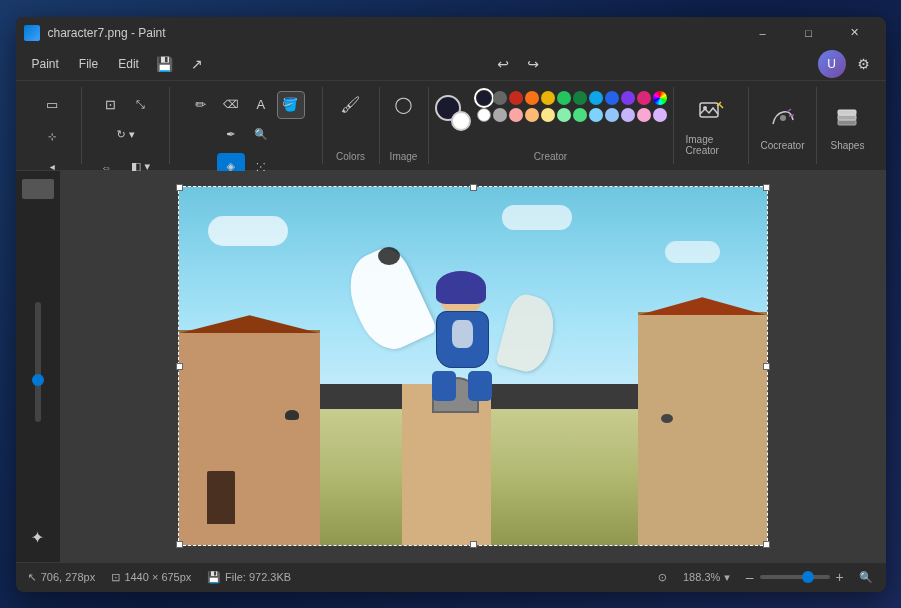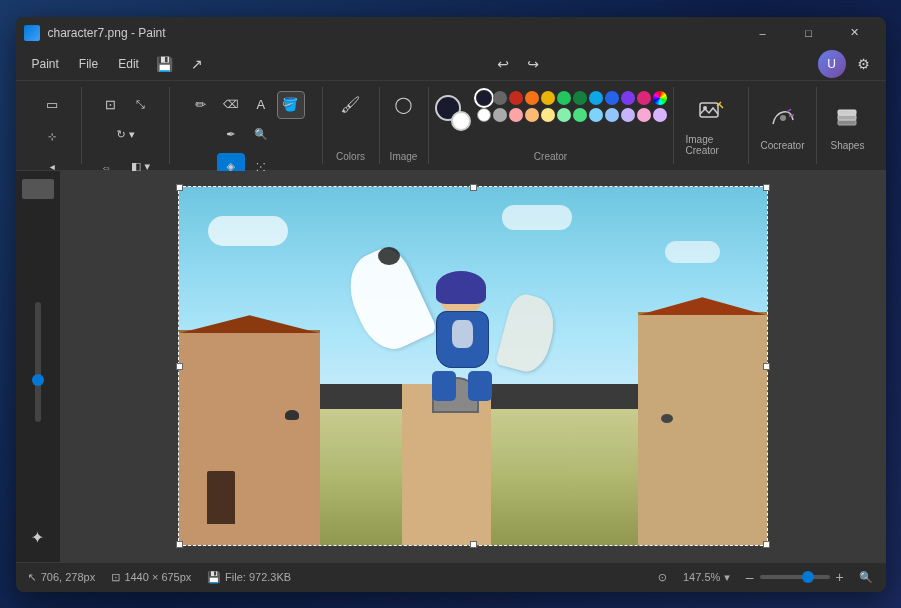--- a/index.html
+++ b/index.html
@@ -616,21 +616,21 @@
       <span>⊡</span>
       <span>1440 × 675px</span>
     </div>
     <div class="status-item">
       <span>💾</span>
       <span>File: 972.3KB</span>
     </div>
     <div class="status-sep"></div>
     <div class="status-item">⊙</div>
     <div class="status-item">
-      <span>147.5%</span>
+      <span>188.3%</span>
       <span>▾</span>
     </div>
     <div class="zoom-area">
       <span style="color:#aaa; font-size:14px; cursor:pointer;">–</span>
       <div class="zoom-slider">
         <div class="zoom-thumb"></div>
       </div>
       <span style="color:#aaa; font-size:14px; cursor:pointer;">+</span>
     </div>
     <div class="status-item">🔍</div>

